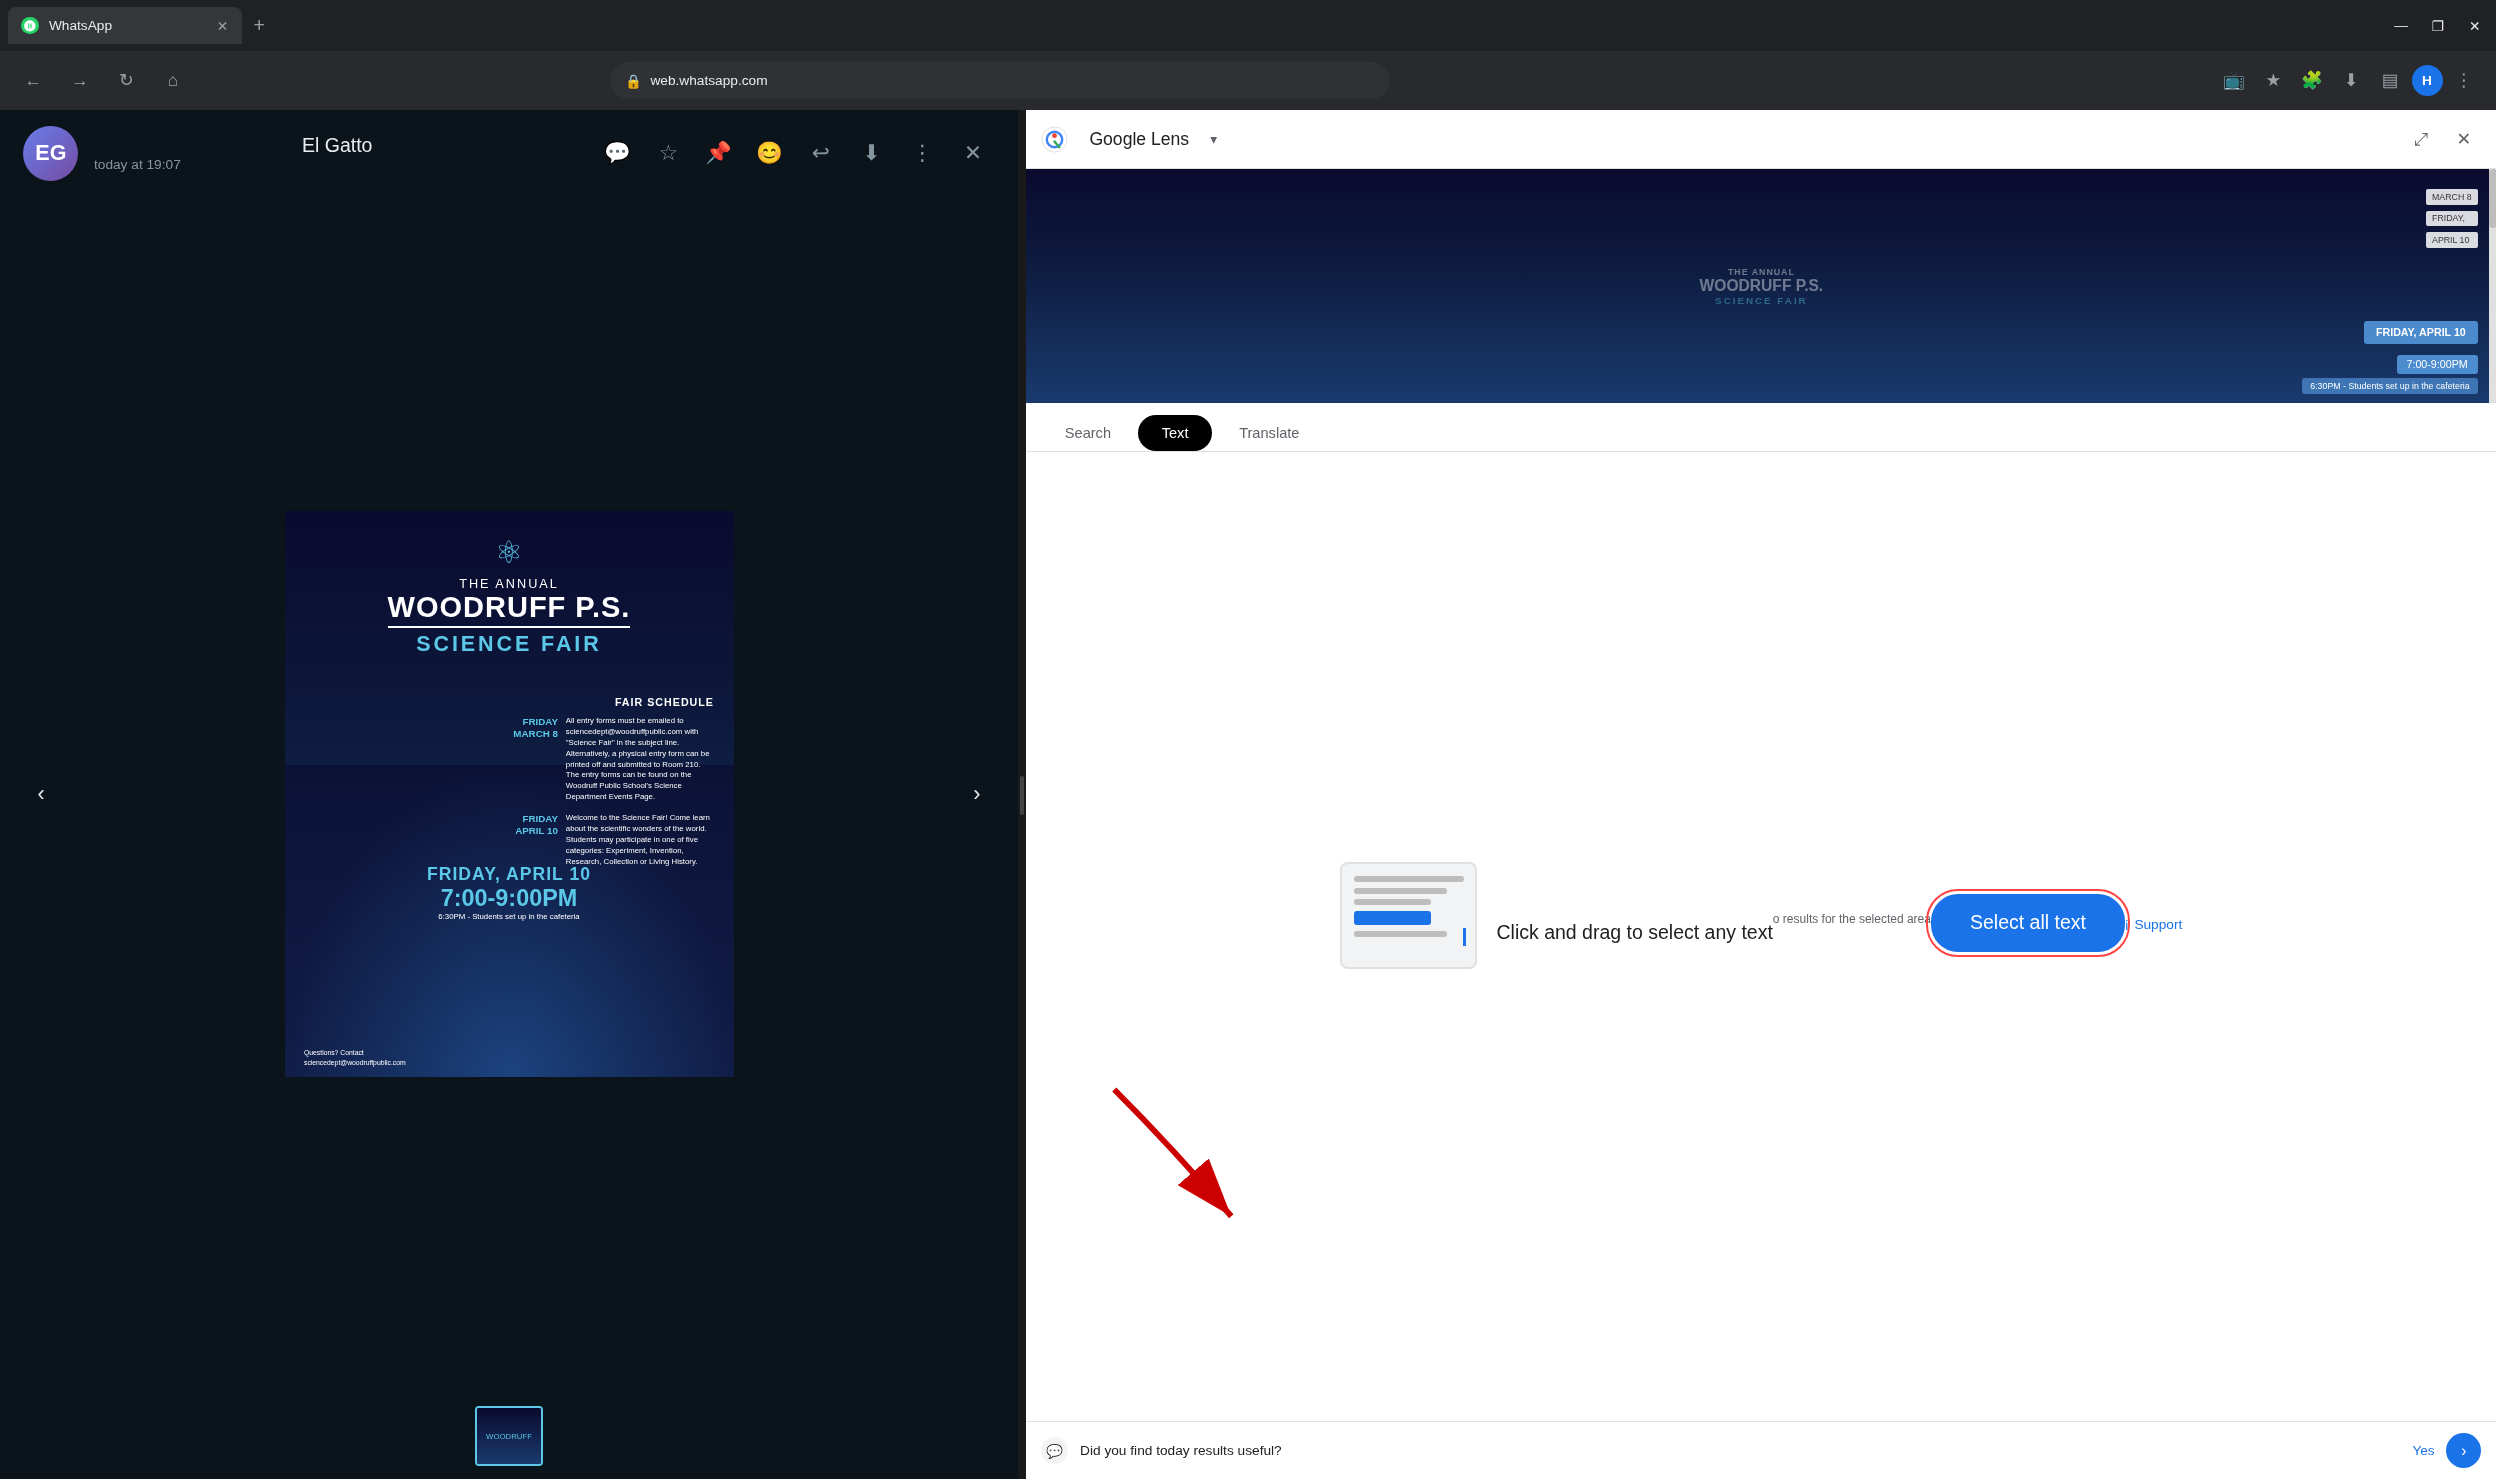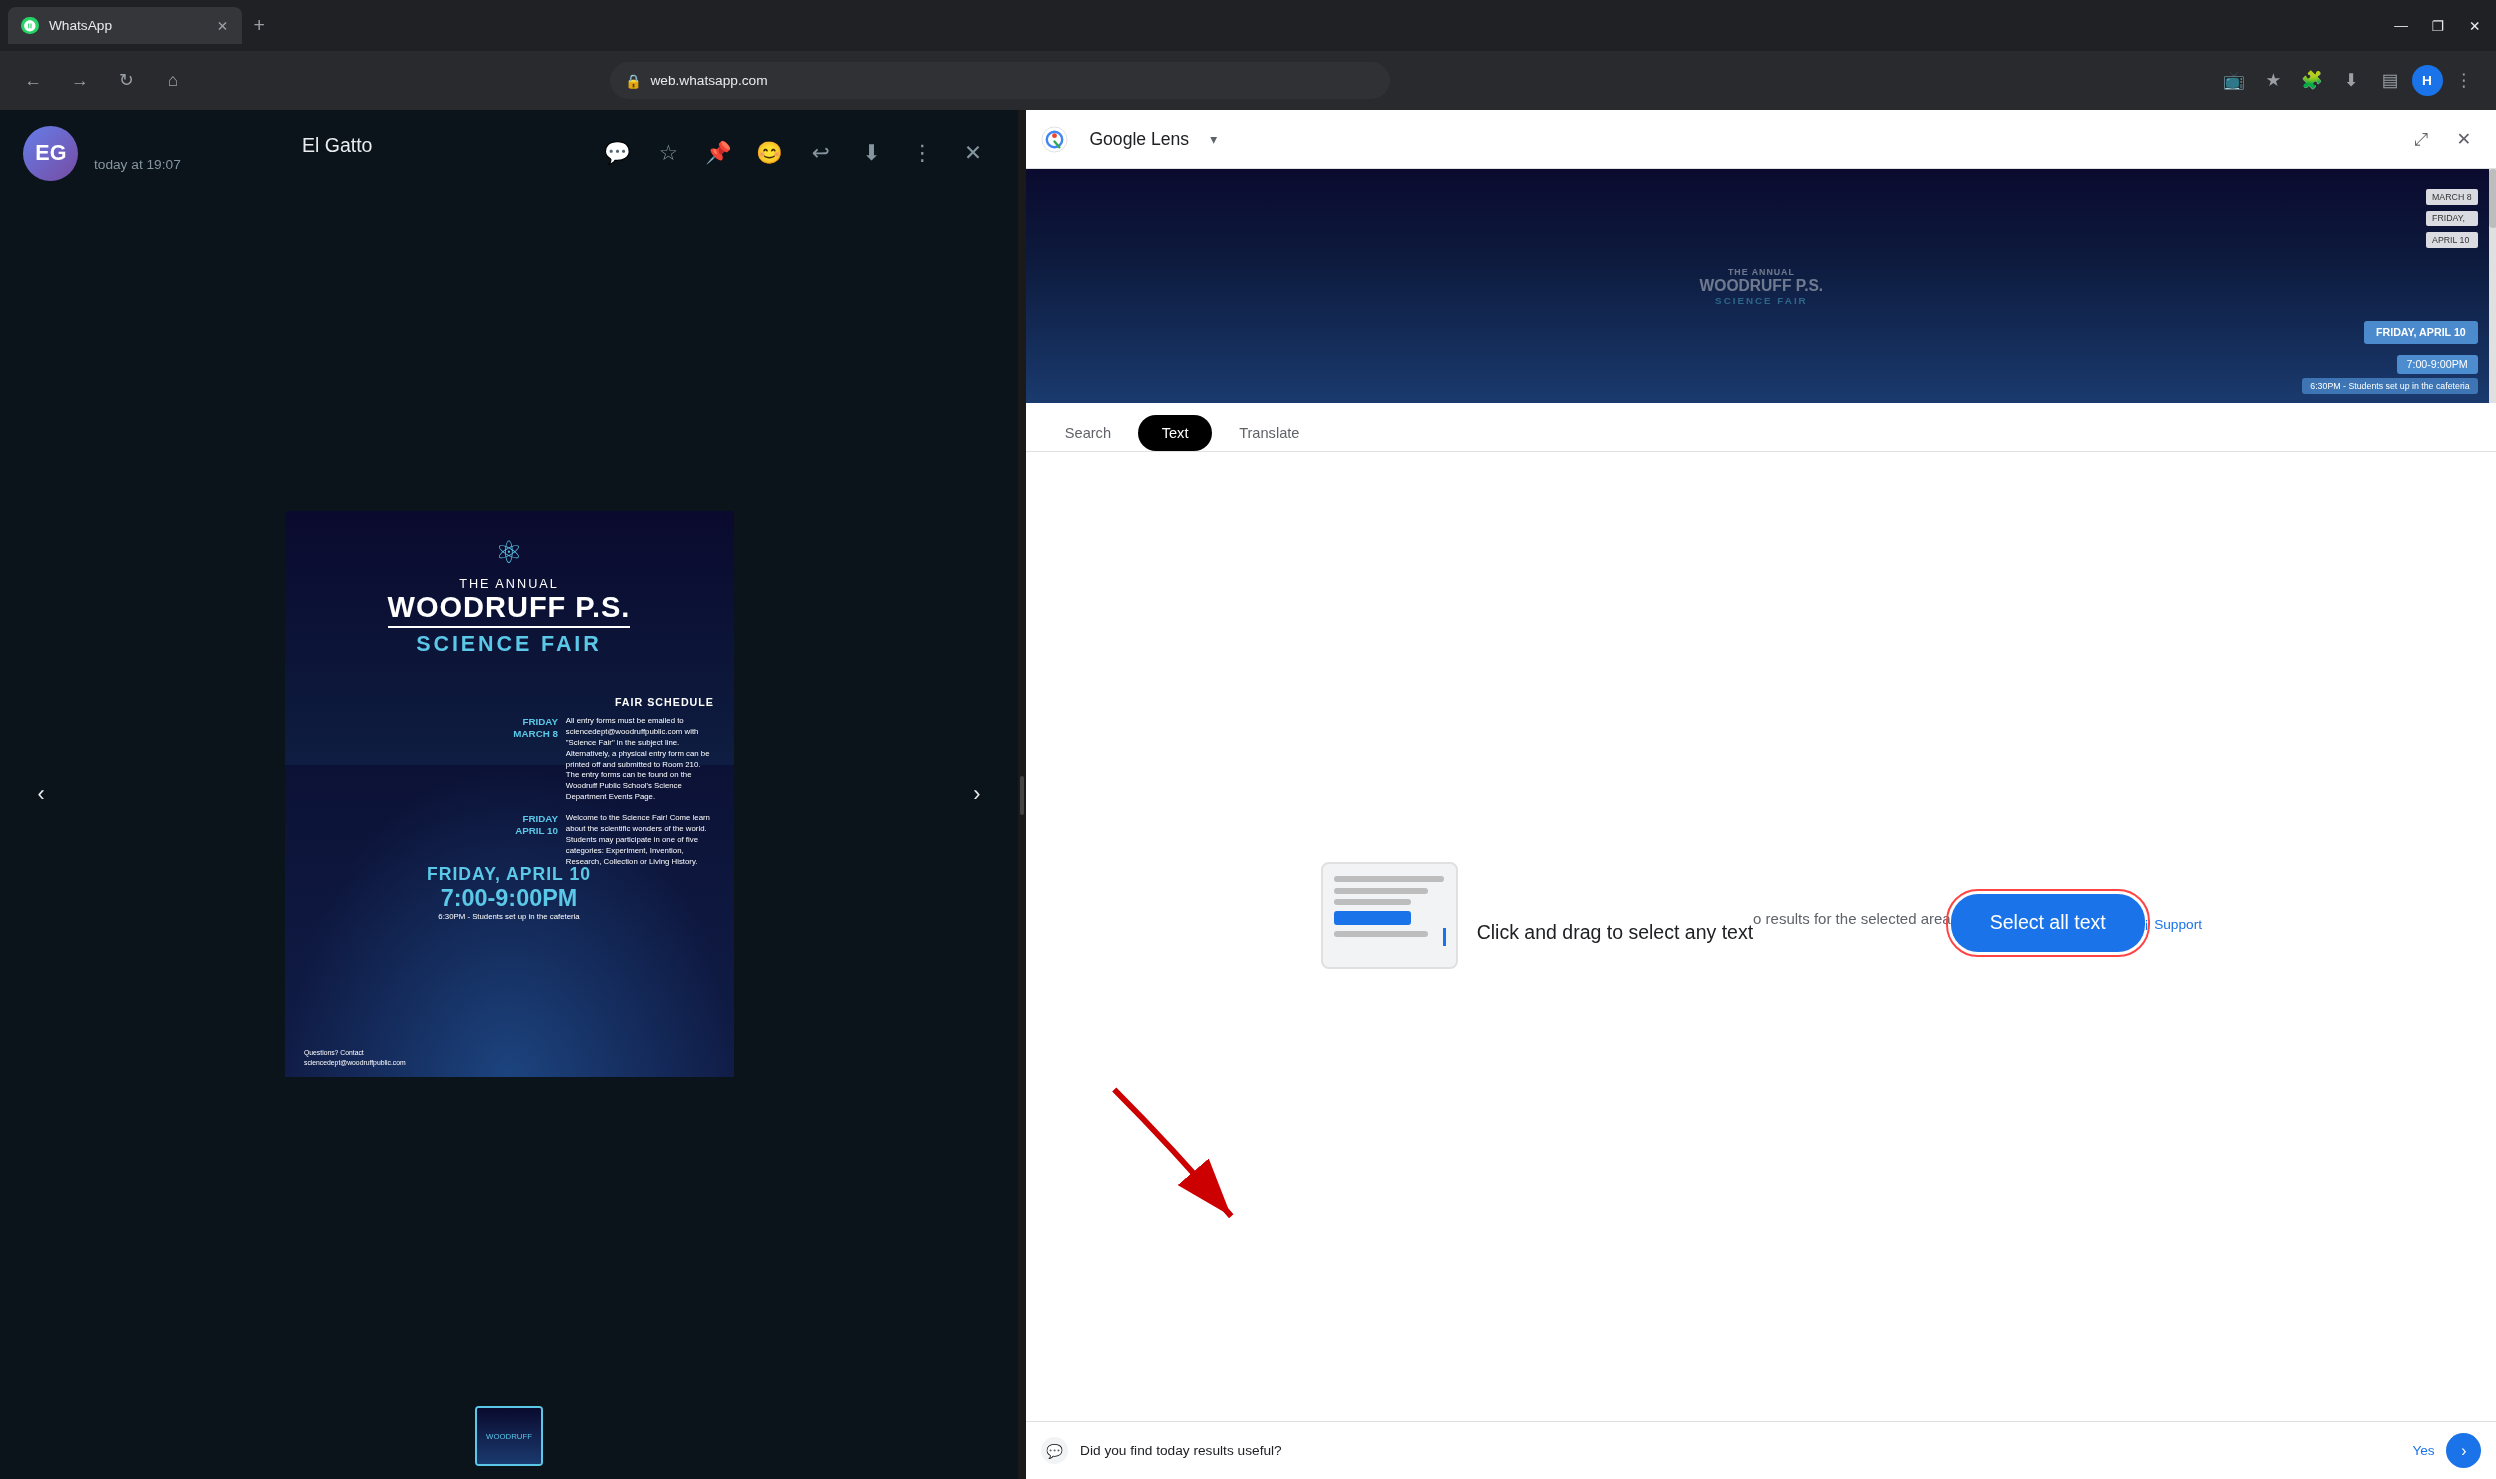--- a/index.html
+++ b/index.html
@@ -598,21 +598,21 @@
 
     
     .instruction-main {
       font-size: 19.5px;
       color: #202124;
       font-weight: 400;
       margin-bottom: 7.8px;
       text-align: center;
     }
     .instruction-sub {
-      font-size: 15px;
+      font-size: 12px;
       color: #5f6368;
       text-align: center;
       margin-bottom: 35px;
     }
 
     
     .select-all-btn {
       background: #1a73e8;
       color: white;
       border: none;

